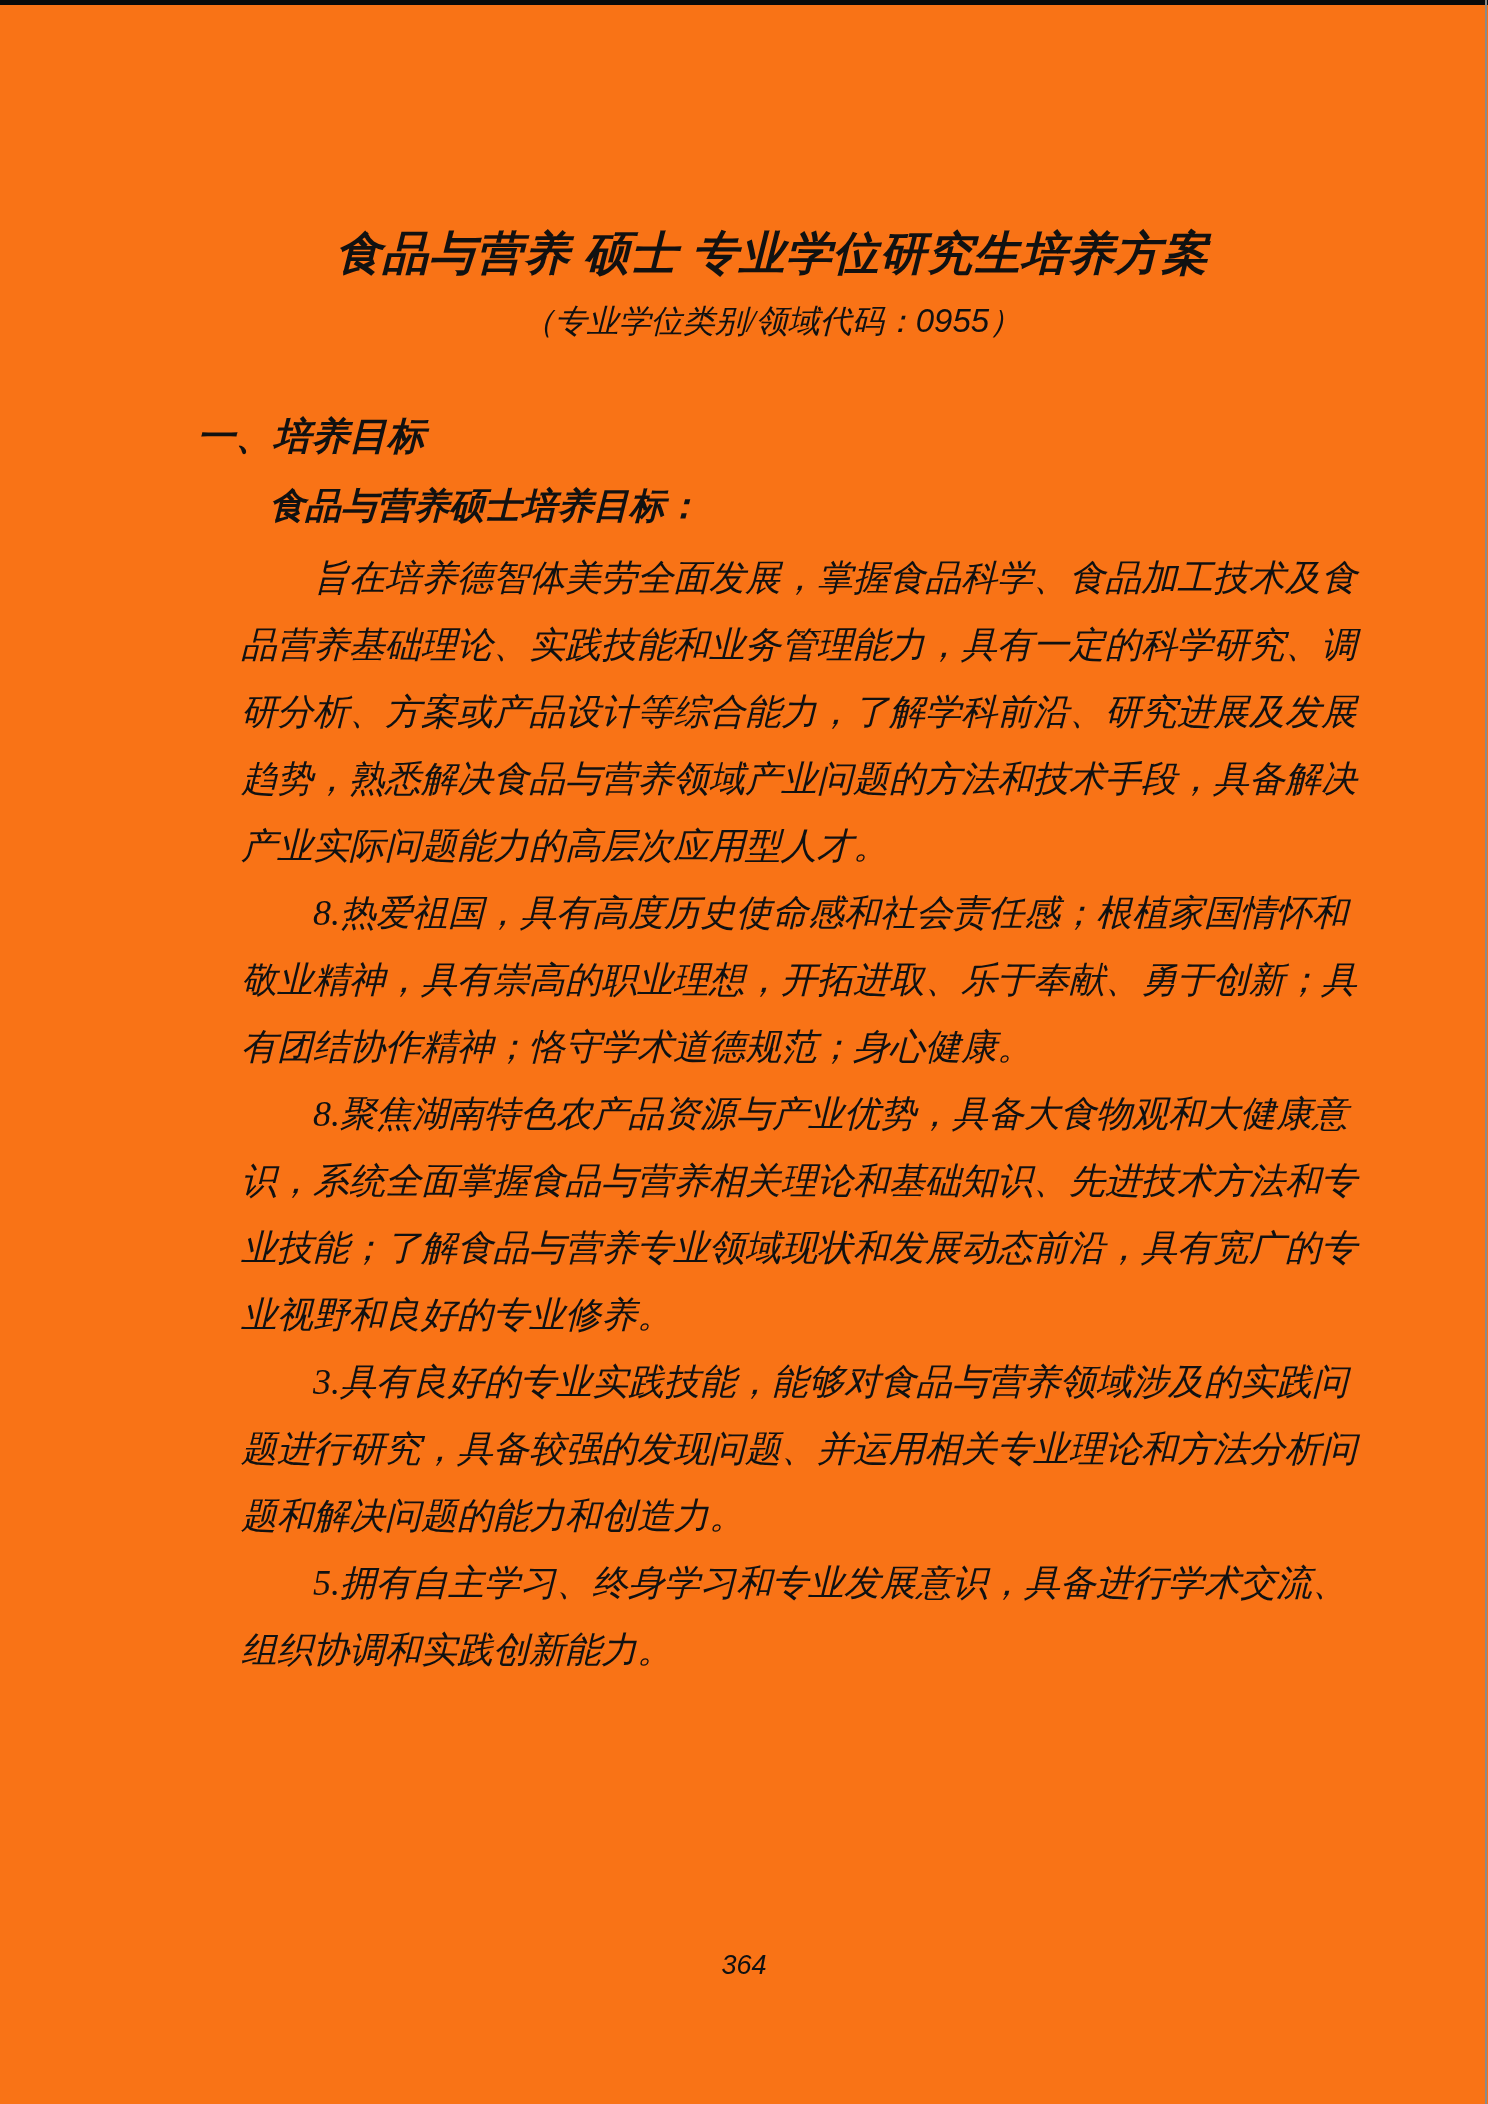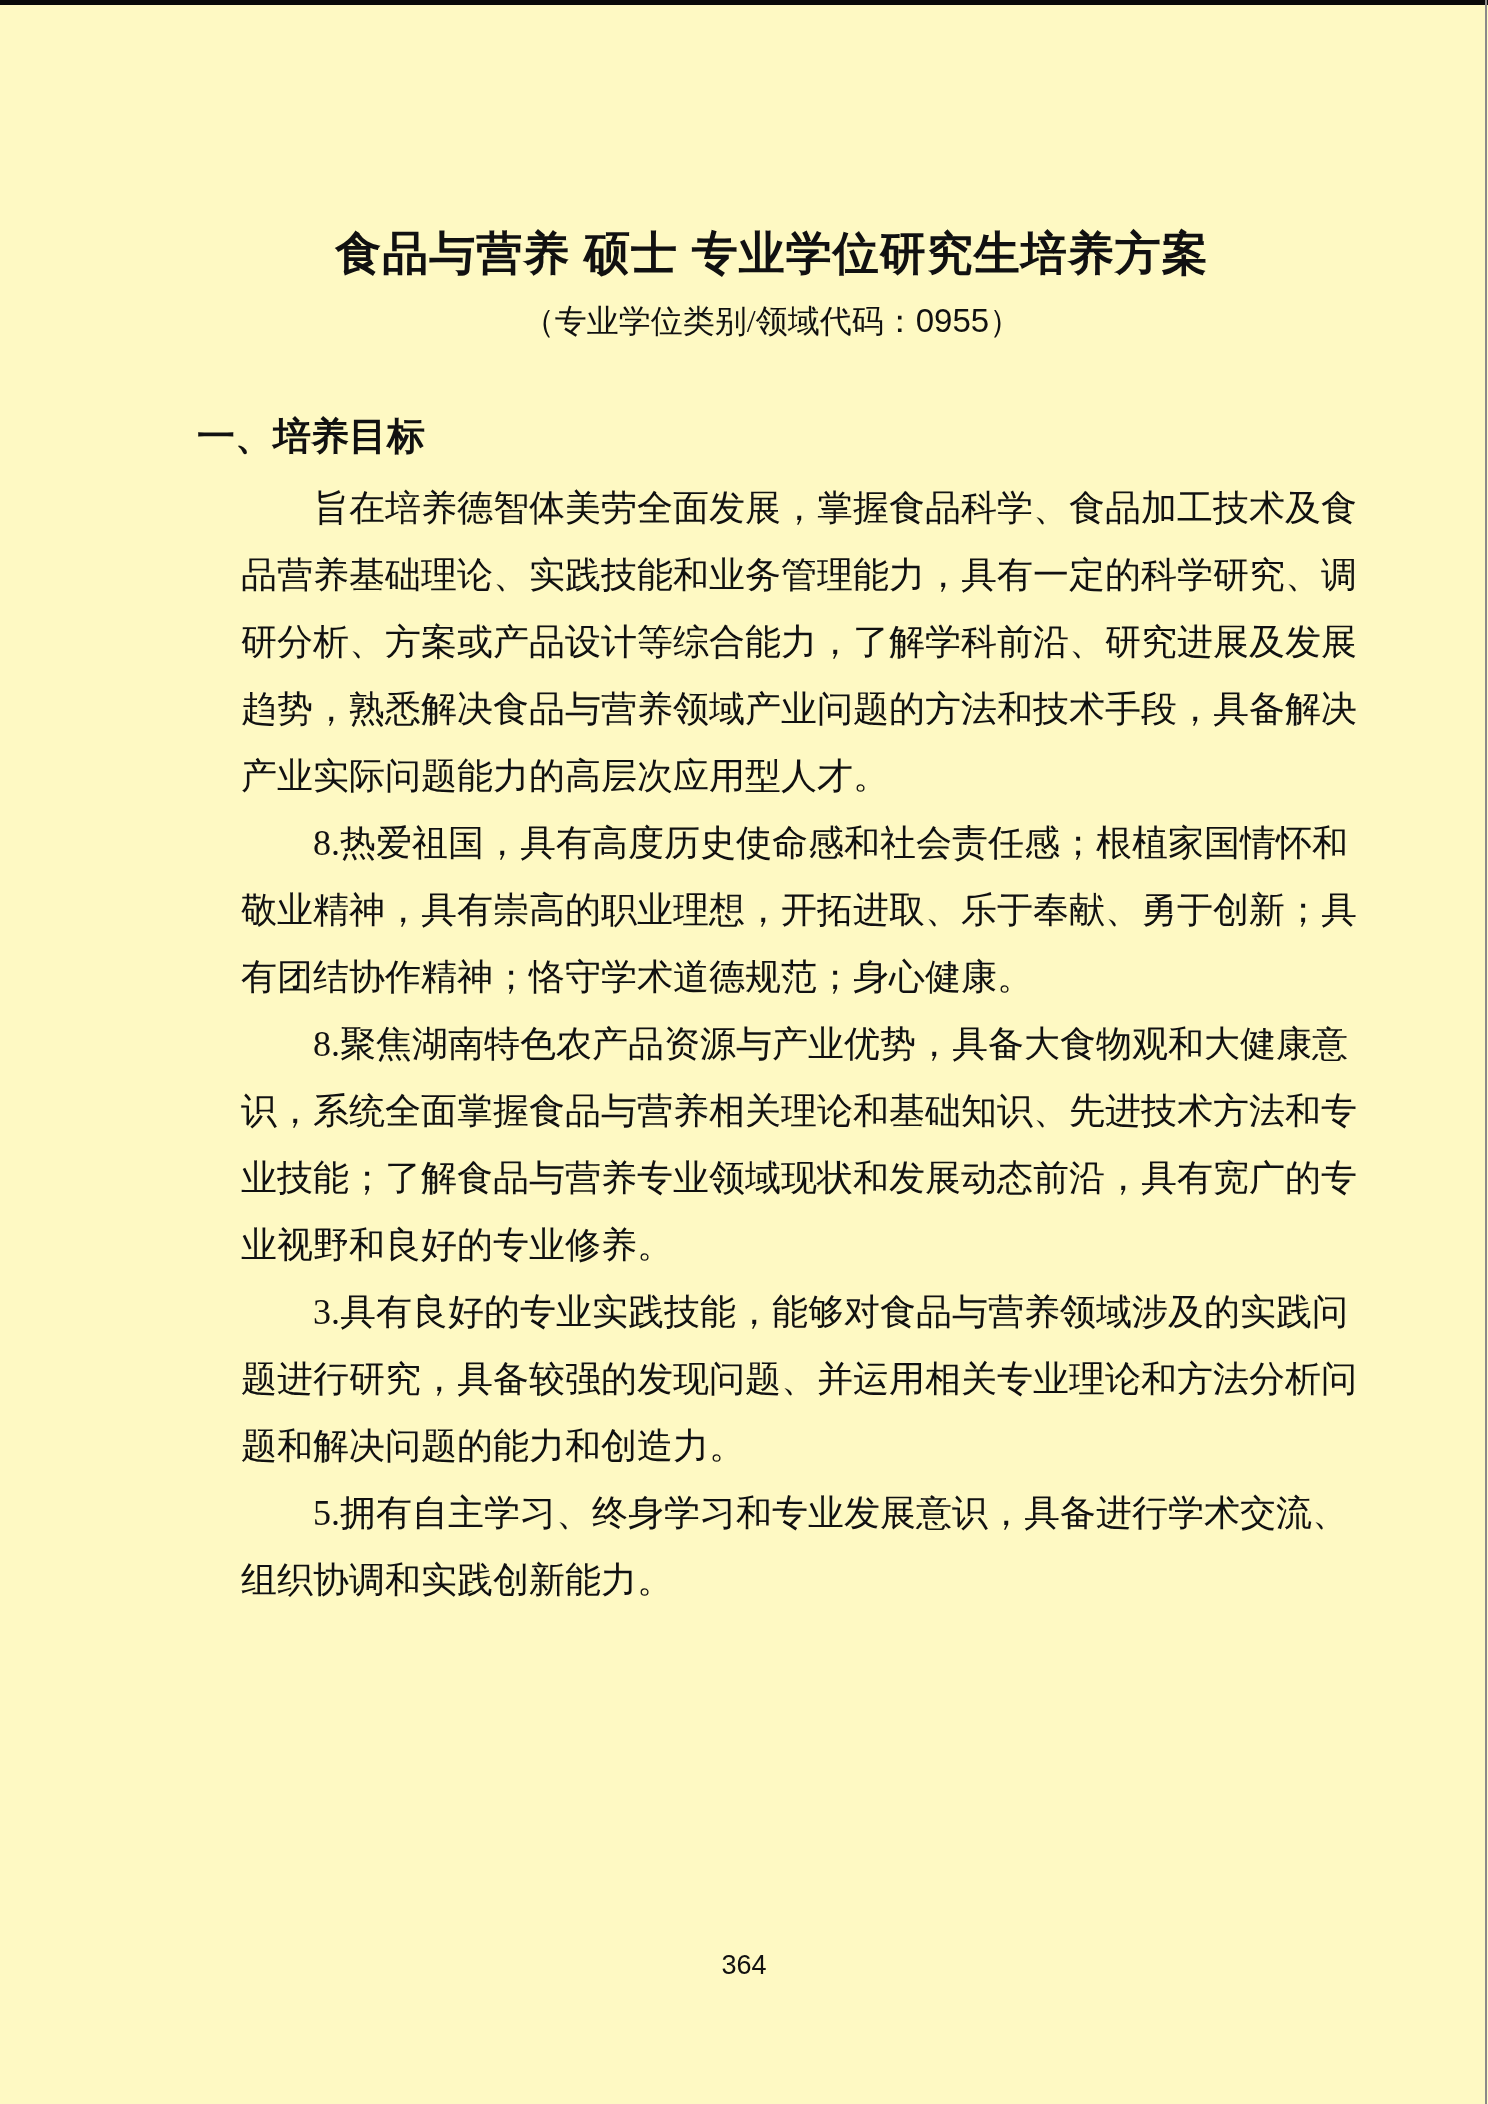--- a/index.html
+++ b/index.html
@@ -4,23 +4,24 @@
 <style>
   html, body {
     margin: 0;
     padding: 0;
     background: #ffffff;
   }
   .page {
     position: relative;
     width: 1488px;
     height: 2104px;
-    background: #fef9c3;
+    background: #f97316;
     overflow: hidden;
     color: #111111;
+    font-style: italic;
   }
   .scan-top-edge {
     position: absolute;
     top: 0; left: 0;
     width: 100%;
     height: 5px;
     background: #0a0a0a;
   }
   .scan-right-edge {
     position: absolute;
@@ -113,20 +114,21 @@
   <div class="scan-right-edge"></div>
 
   <div class="content">
 
     <div class="doc-title">食品与营养 硕士 专业学位研究生培养方案</div>
 
     <div class="doc-subtitle"><span>（专业学位类别/领域代码：</span><span class="code">0955</span><span>）</span></div>
 
     <div class="section-heading">一、培养目标</div>
 
+    <div class="target-label">食品与营养硕士培养目标：</div>
 
     <div class="body-text">
 
       <div class="paragraph">
         <div class="line first">旨在培养德智体美劳全面发展，掌握食品科学、食品加工技术及食</div>
         <div class="line">品营养基础理论、实践技能和业务管理能力，具有一定的科学研究、调</div>
         <div class="line">研分析、方案或产品设计等综合能力，了解学科前沿、研究进展及发展</div>
         <div class="line">趋势，熟悉解决食品与营养领域产业问题的方法和技术手段，具备解决</div>
         <div class="line end">产业实际问题能力的高层次应用型人才。</div>
       </div>

